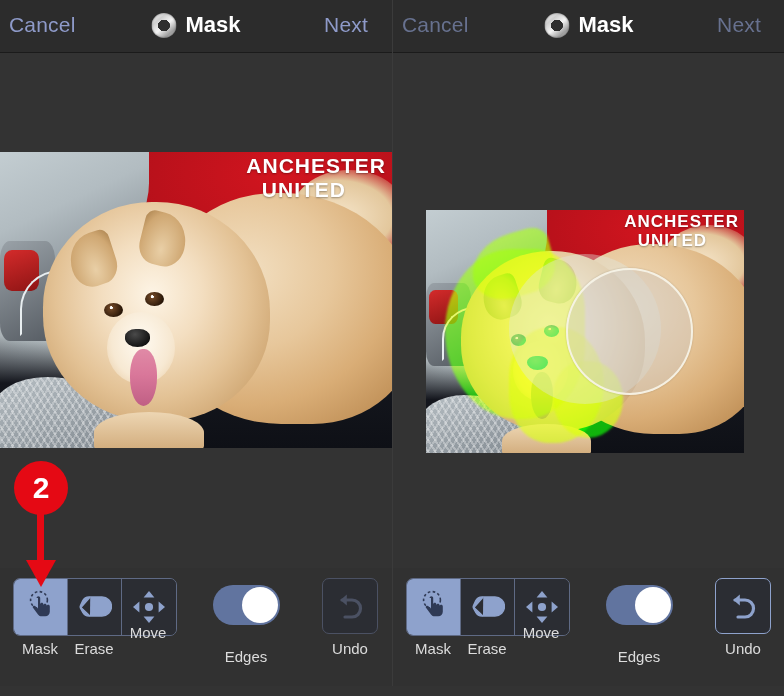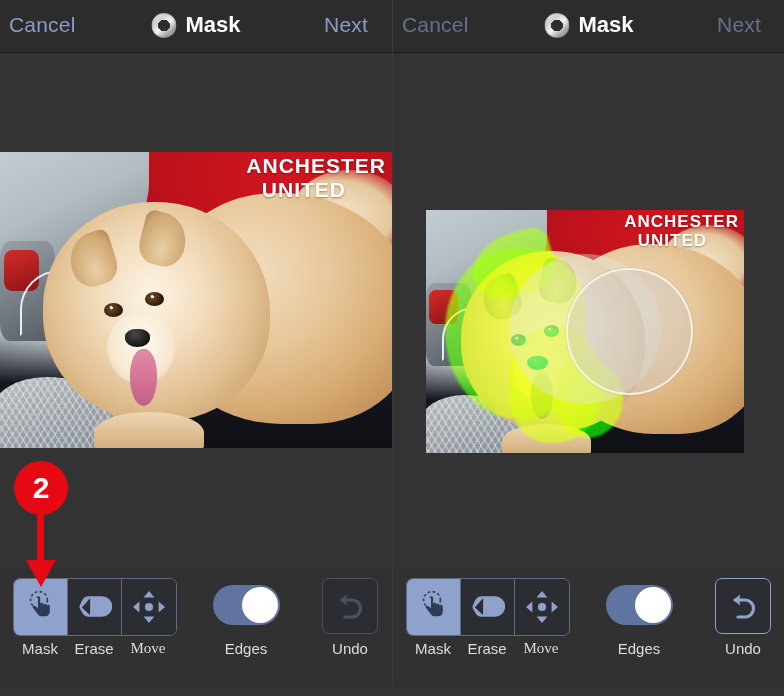--- a/index.html
+++ b/index.html
@@ -246,22 +246,22 @@
   .seg-btn:last-child { border-right: none; }
   .seg-btn.active { background: #8ea2cc; }
 
   .lbl {
     position: absolute;
     font-size: 15px; color: #dcdcdc;
     text-align: center; white-space: nowrap;
   }
   .lbl.mask  { left: 13px; top: 72px; width: 54px; }
   .lbl.erase { left: 67px; top: 72px; width: 54px; }
-  .lbl.move  { left: 121px;top: 72px; width: 54px; font-family: Liberation Serif, serif; }
-  .lbl.edges { left: 205px;top: 72px; width: 82px; }
+  .lbl.move  { left: 121px;top: 56px; width: 54px; }
+  .lbl.edges { left: 205px;top: 80px; width: 82px; }
   .lbl.undo  { left: 310px;top: 72px; width: 80px; }
 
   .toggle {
     position: absolute; left: 213px; top: 17px;
     width: 67px; height: 40px; border-radius: 20px;
     background: #61749f; cursor: pointer;
   }
   .toggle .knob {
     position: absolute; right: 2px; top: 2px;
     width: 36px; height: 36px; border-radius: 50%;

